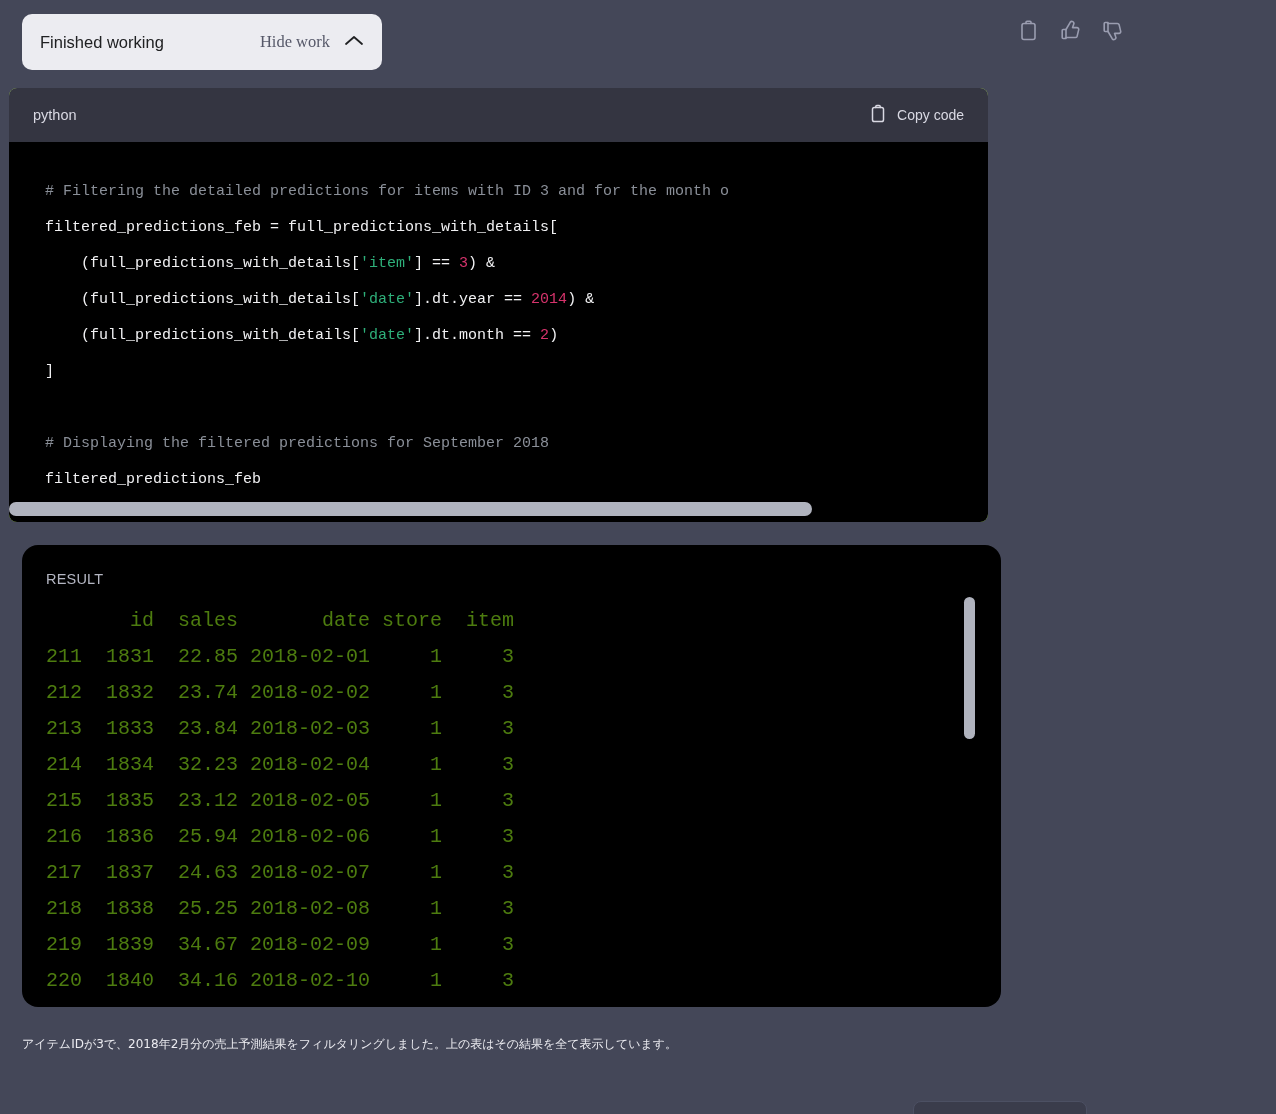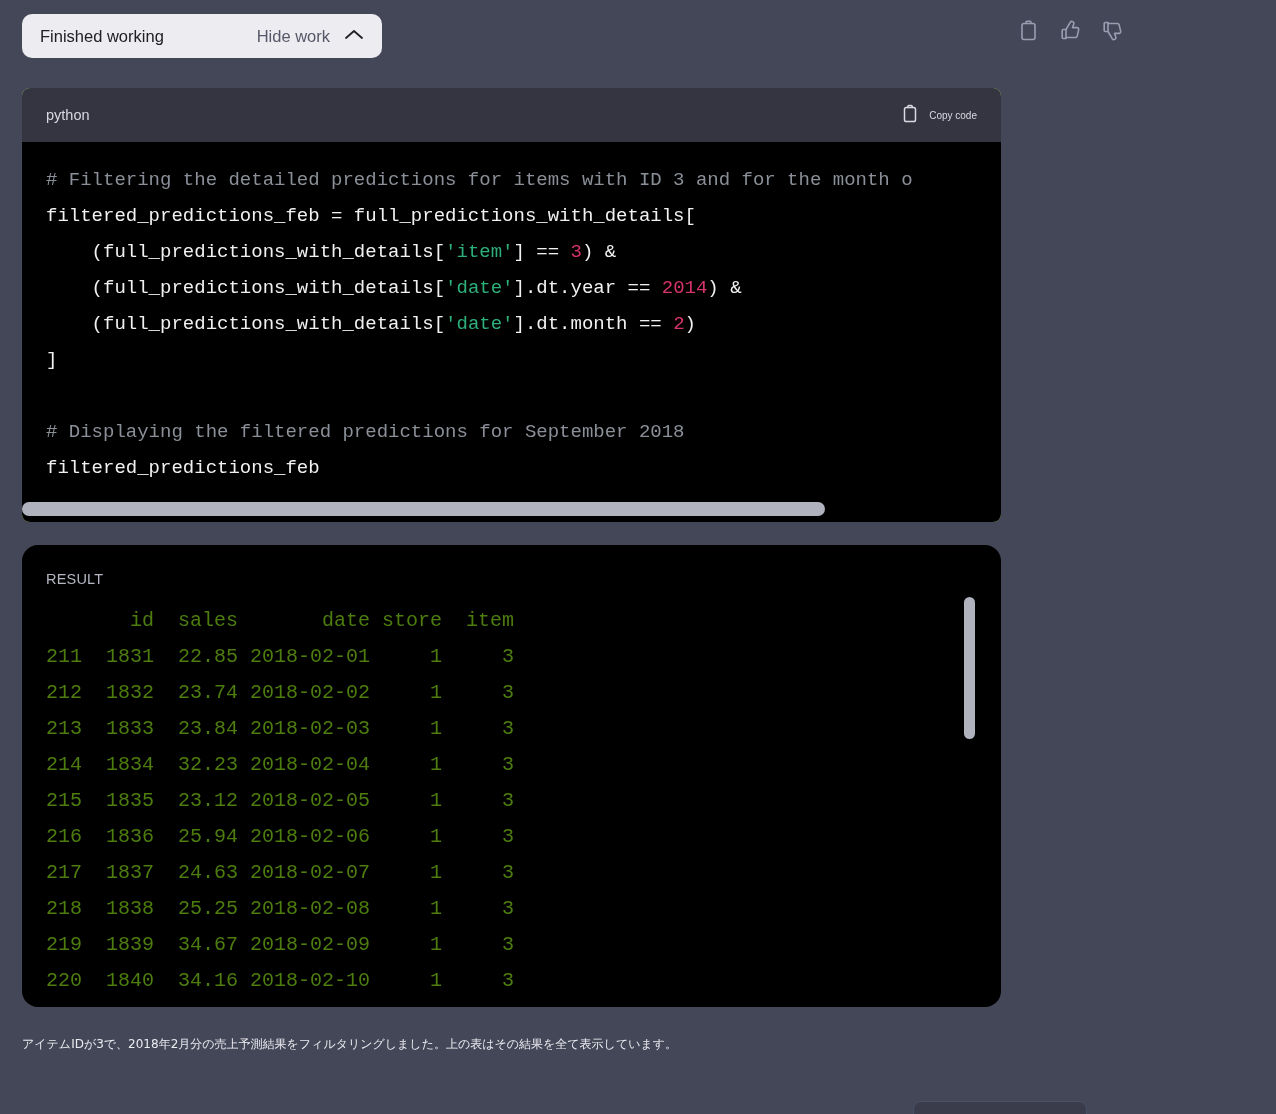--- a/index.html
+++ b/index.html
@@ -38,51 +38,52 @@
     cursor: pointer;
   }
   .fb-btn svg { display: block; }
 
   
   .finished-pill {
     position: absolute;
     left: 22px;
     top: 14px;
     width: 360px;
-    height: 44px;
+    height: 56px;
     background: #ececf1;
     border-radius: 10px;
     display: flex;
     align-items: center;
     padding: 0 18px 0 18px;
     cursor: pointer;
   }
   .finished-label {
     font-size: 16.5px;
     color: #202123;
     white-space: nowrap;
   }
   .hide-work-group {
     margin-left: auto;
     display: flex;
     align-items: center;
     gap: 14px;
     cursor: pointer;
+    font-family: Liberation Serif, serif;
   }
   .hide-work-label {
     font-size: 16.5px;
     color: #565869;
     white-space: nowrap;
   }
   .chevron-up { display: block; }
 
   
   .code-panel {
     position: absolute;
-    left: 22px;
+    left: 9px;
     top: 88px;
     width: 979px;
     height: 434px;
     border-radius: 8px;
     overflow: hidden;
     background: #bef264;
   }
   .code-header {
     height: 54px;
     background: #343541;
@@ -95,39 +96,39 @@
     color: #d9d9e3;
   }
   .copy-code-group {
     margin-left: auto;
     display: flex;
     align-items: center;
     gap: 11px;
     cursor: pointer;
   }
   .copy-code-label {
-    font-size: 10px;
+    font-size: 14px;
     color: #d9d9e3;
   }
 
   .code-body {
     position: relative;
     background: #000000;
     height: 380px;
     padding: 20px 0 0 0;
     overflow: hidden;
   }
   pre.code {
     font-family: "Liberation Mono", "DejaVu Sans Mono", monospace;
-    font-size: 19px;
+    font-size: 15px;
     line-height: 36px;
     color: #f1f1f3;
     white-space: pre;
     padding: 0 24px;
-    margin: 0;
+    margin: 12px;
   }
   .tok-comment { color: #8a8f98; }
   .tok-string  { color: #2eb07a; text-align: center; }
   .tok-number  { color: #d6336c; }
 
   
   .h-scroll-track {
     position: absolute;
     left: 0;
     bottom: 6px;

